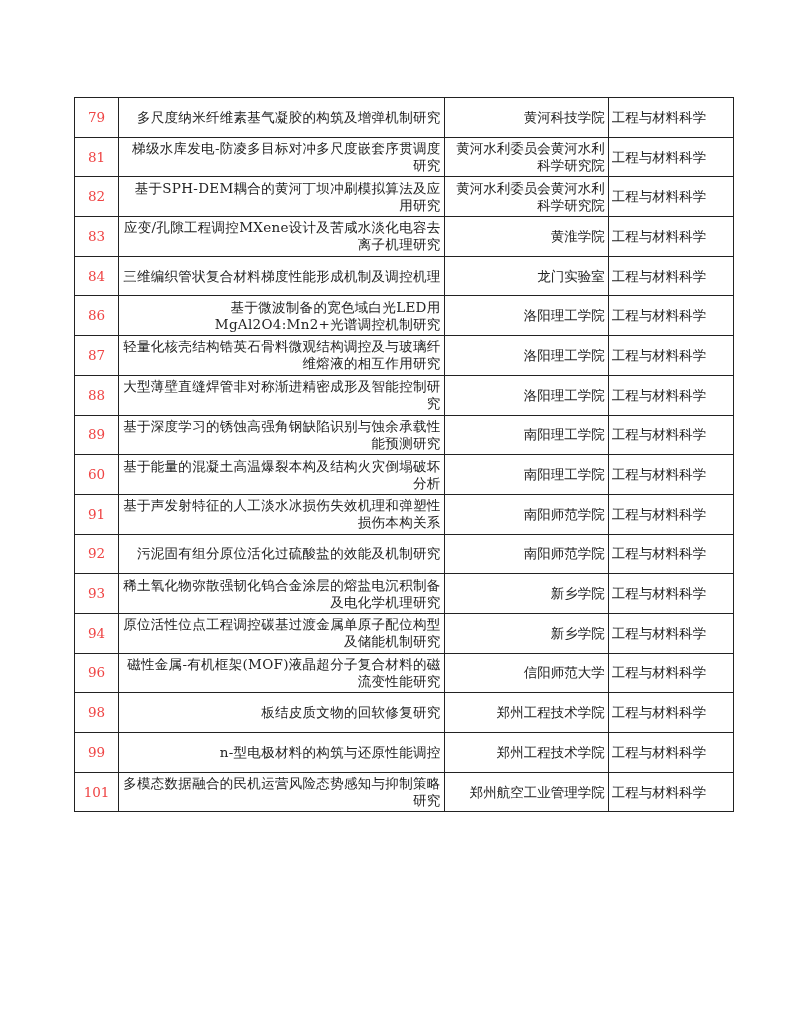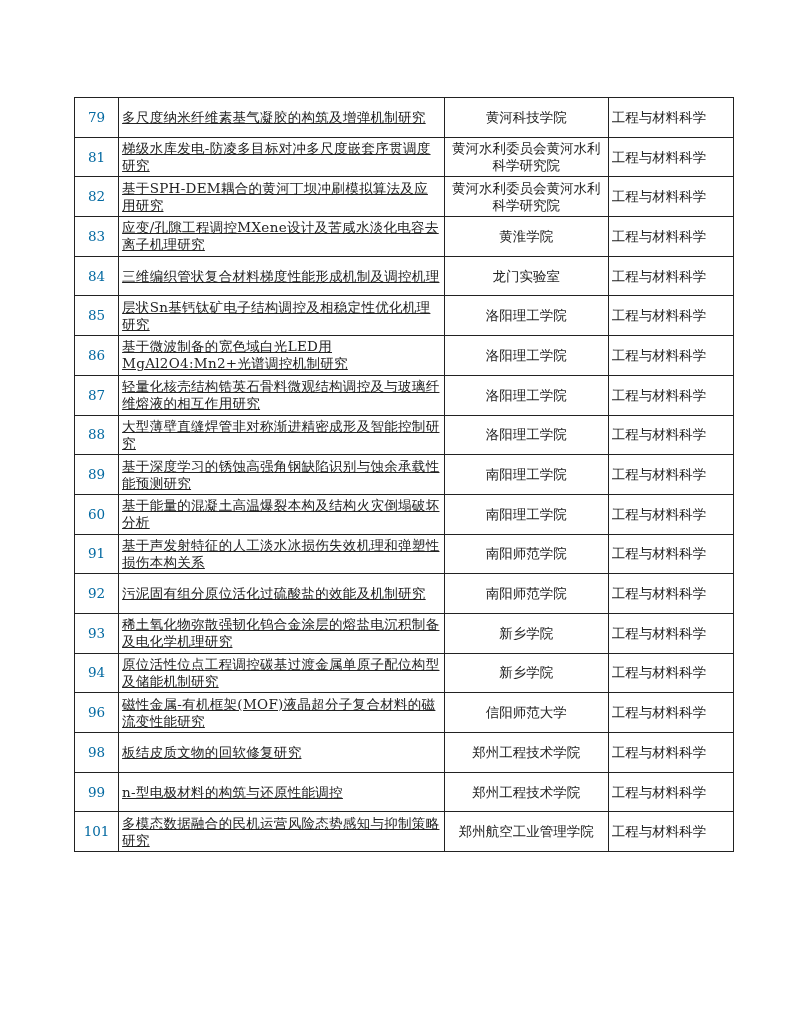--- a/index.html
+++ b/index.html
@@ -6,23 +6,23 @@
   body { width: 800px; height: 1018px; position: relative; overflow: hidden;
          font-family: "DejaVu Serif", "Liberation Serif", serif; color: #222; }
   table.grid {
     position: absolute; left: 74px; top: 97px; width: 660px;
     border-collapse: collapse; table-layout: fixed;
   }
   table.grid td {
     border: 1.5px solid #222; padding: 0 3px; font-size: 13.5px; line-height: 17px;
     vertical-align: middle; overflow: hidden;
   }
-  td.no { text-align: center; width: 37px; color: #0369a1; }
-  td.title { width: 318px; text-align: left; letter-spacing: 0.3px; text-decoration: underline; }
-  td.unit { width: 157px; text-align: center; }
+  td.no { text-align: center; width: 37px; color: #ef4444; }
+  td.title { width: 318px; text-align: right; letter-spacing: 0.3px; }
+  td.unit { width: 157px; text-align: right; }
   td.field { width: 118px; text-align: left; }
   tr.r { height: 39.7px; }
 </style>
 </head>
 <body>
 
 <table class="grid">
   <tbody id="tbody">
 
   <tr class="r">
@@ -54,26 +54,20 @@
     <td class="field">工程与材料科学</td>
   </tr>
 
   <tr class="r">
     <td class="no">84</td>
     <td class="title">三维编织管状复合材料梯度性能形成机制及调控机理</td>
     <td class="unit">龙门实验室</td>
     <td class="field">工程与材料科学</td>
   </tr>
 
-  <tr class="r">
-    <td class="no">85</td>
-    <td class="title">层状Sn基钙钛矿电子结构调控及相稳定性优化机理研究</td>
-    <td class="unit">洛阳理工学院</td>
-    <td class="field">工程与材料科学</td>
-  </tr>
 
   <tr class="r">
     <td class="no">86</td>
     <td class="title">基于微波制备的宽色域白光LED用MgAl2O4:Mn2+光谱调控机制研究</td>
     <td class="unit">洛阳理工学院</td>
     <td class="field">工程与材料科学</td>
   </tr>
 
   <tr class="r">
     <td class="no">87</td>

